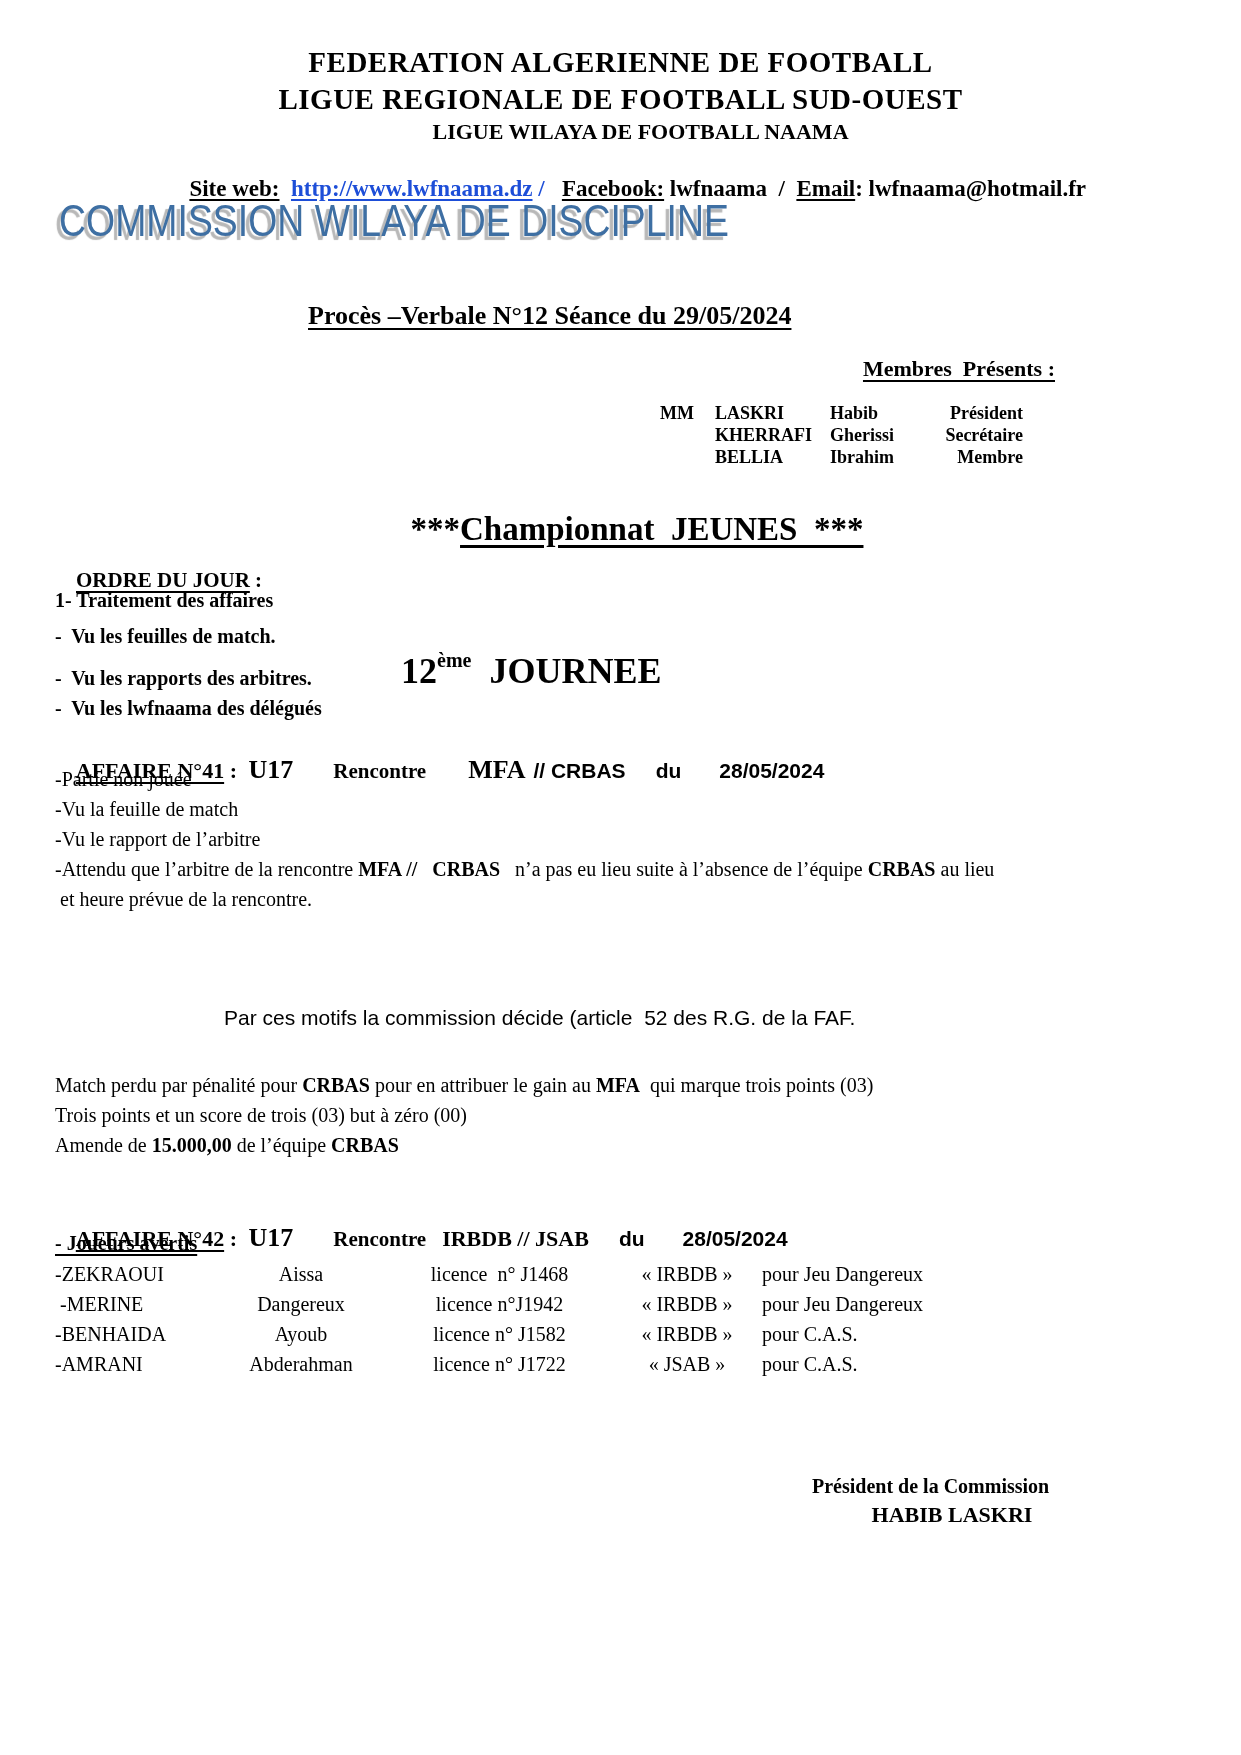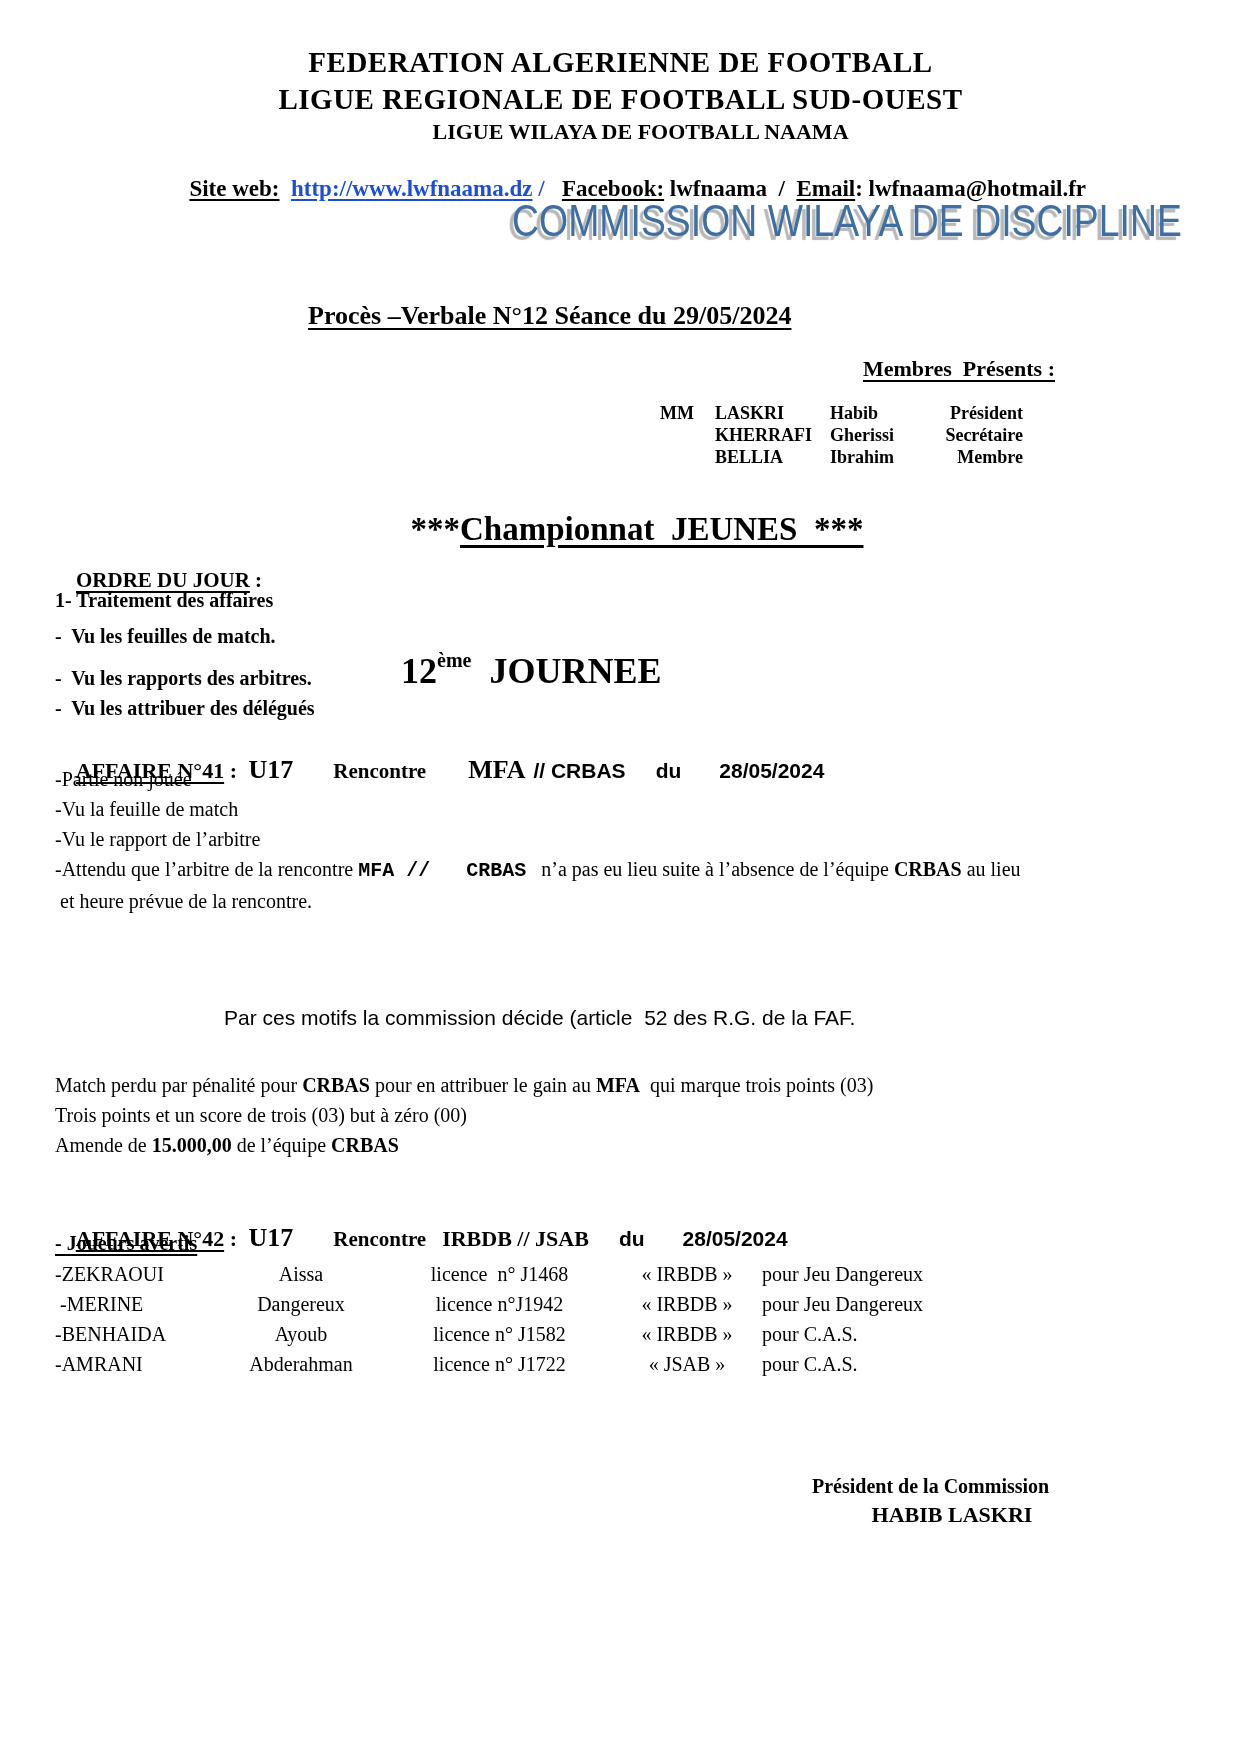--- a/index.html
+++ b/index.html
@@ -12,21 +12,21 @@
   
   .hdr{position:absolute;top:44px;left:0;width:100%;text-align:center;}
   .h1{font-size:29px;font-weight:bold;line-height:37px;letter-spacing:.5px;}
   .h2{font-size:29px;font-weight:bold;line-height:37px;letter-spacing:.5px;}
   .h3{font-size:22px;font-weight:bold;line-height:28px;margin-left:40px;}
   .web{font-size:23px;font-weight:bold;line-height:28px;margin-top:1px;}
   .ulk{text-decoration:underline;text-underline-offset:3px;}
   .lnk{color:#1d4ed8;}
 
   
-  .banner{position:absolute;top:196px;left:0;width:100%;text-align:right;}
+  .banner{position:absolute;top:196px;left:0;width:100%;text-align:left;}
   .banner > span{
     display:inline-block;transform:scaleX(.85);transform-origin:center;
     font-family:"Liberation Sans",sans-serif;font-size:44px;font-weight:normal;
     color:#3e6fa3;text-shadow:-5px 4px 1px #b8b8b8;letter-spacing:0px;white-space:pre;
   }
 
   .pv{position:absolute;top:301px;left:308px;font-size:26px;font-weight:bold;
       text-decoration:underline;text-decoration-thickness:2px;text-underline-offset:4px;white-space:pre;}
 
   .members-heading{position:absolute;top:356px;right:186px;font-size:22px;font-weight:bold;
@@ -55,21 +55,21 @@
   .aff-head .cat{font-size:26px;margin-left:6px;}
   .aff-head .renc{font-size:21px;margin-left:40px;}
   .aff-head .home{font-size:26px;margin-left:42px;}
   .aff-head .away{font-family:"Liberation Sans",sans-serif;font-size:21px;margin-left:8px;}
   .aff-head .teams{font-size:22px;margin-left:16px;}
   .aff-head .du{font-family:"Liberation Sans",sans-serif;font-size:21px;margin-left:30px;}
   .aff-head .date{font-family:"Liberation Sans",sans-serif;font-size:21px;margin-left:38px;}
 
   .body41{position:absolute;top:764px;left:55px;font-size:20px;line-height:30px;}
   .body41 div{white-space:pre;}
-  .bsans{font-family:Liberation Mono, monospace;font-weight:bold;white-space:pre;margin-top:36px;}
+  .bsans{font-family:Liberation Serif, serif;font-weight:bold;white-space:pre;margin-top:36px;}
   .bser{font-weight:bold;white-space:pre;}
 
   .motifs{position:absolute;top:1006px;left:224px;font-family:"Liberation Sans",sans-serif;
       font-size:21px;white-space:pre;}
 
   .decision{position:absolute;top:1070px;left:55px;font-size:20px;line-height:30px;}
   .decision div{white-space:pre;}
 
   .avertis{position:absolute;top:1232px;left:55px;font-size:20px;font-weight:bold;
       text-decoration:underline;text-decoration-thickness:2px;text-underline-offset:4px;white-space:pre;}
@@ -123,21 +123,21 @@
   <div class="champ">
     <span>***</span><span class="u">Championnat  JEUNES  ***</span>
   </div>
 
   <div class="ordre">
     <span class="u">ORDRE DU JOUR</span><span> :</span>
   </div>
   <div class="item1">1- Traitement des affaires</div>
   <div class="bul bul1">-  Vu les feuilles de match.</div>
   <div class="bul bul2">-  Vu les rapports des arbitres.</div>
-  <div class="bul bul3">-  Vu les attribuer des délégués</div>
+  <div class="bul bul3">-  Vu les lwfnaama des délégués</div>
   <div class="journee">
     <span>12</span><sup>ème</sup><span>  JOURNEE</span>
   </div>
 
   <div class="aff-head aff41">
     <span class="num">AFFAIRE N°41</span><span> : </span><span class="cat">U17</span><span class="renc">Rencontre</span><span class="home">MFA</span><span class="away">// CRBAS</span><span class="du">du</span><span class="date">28/05/2024</span>
   </div>
   <div class="body41">
     <div>-Partie non jouée</div>
     <div>-Vu la feuille de match</div>

